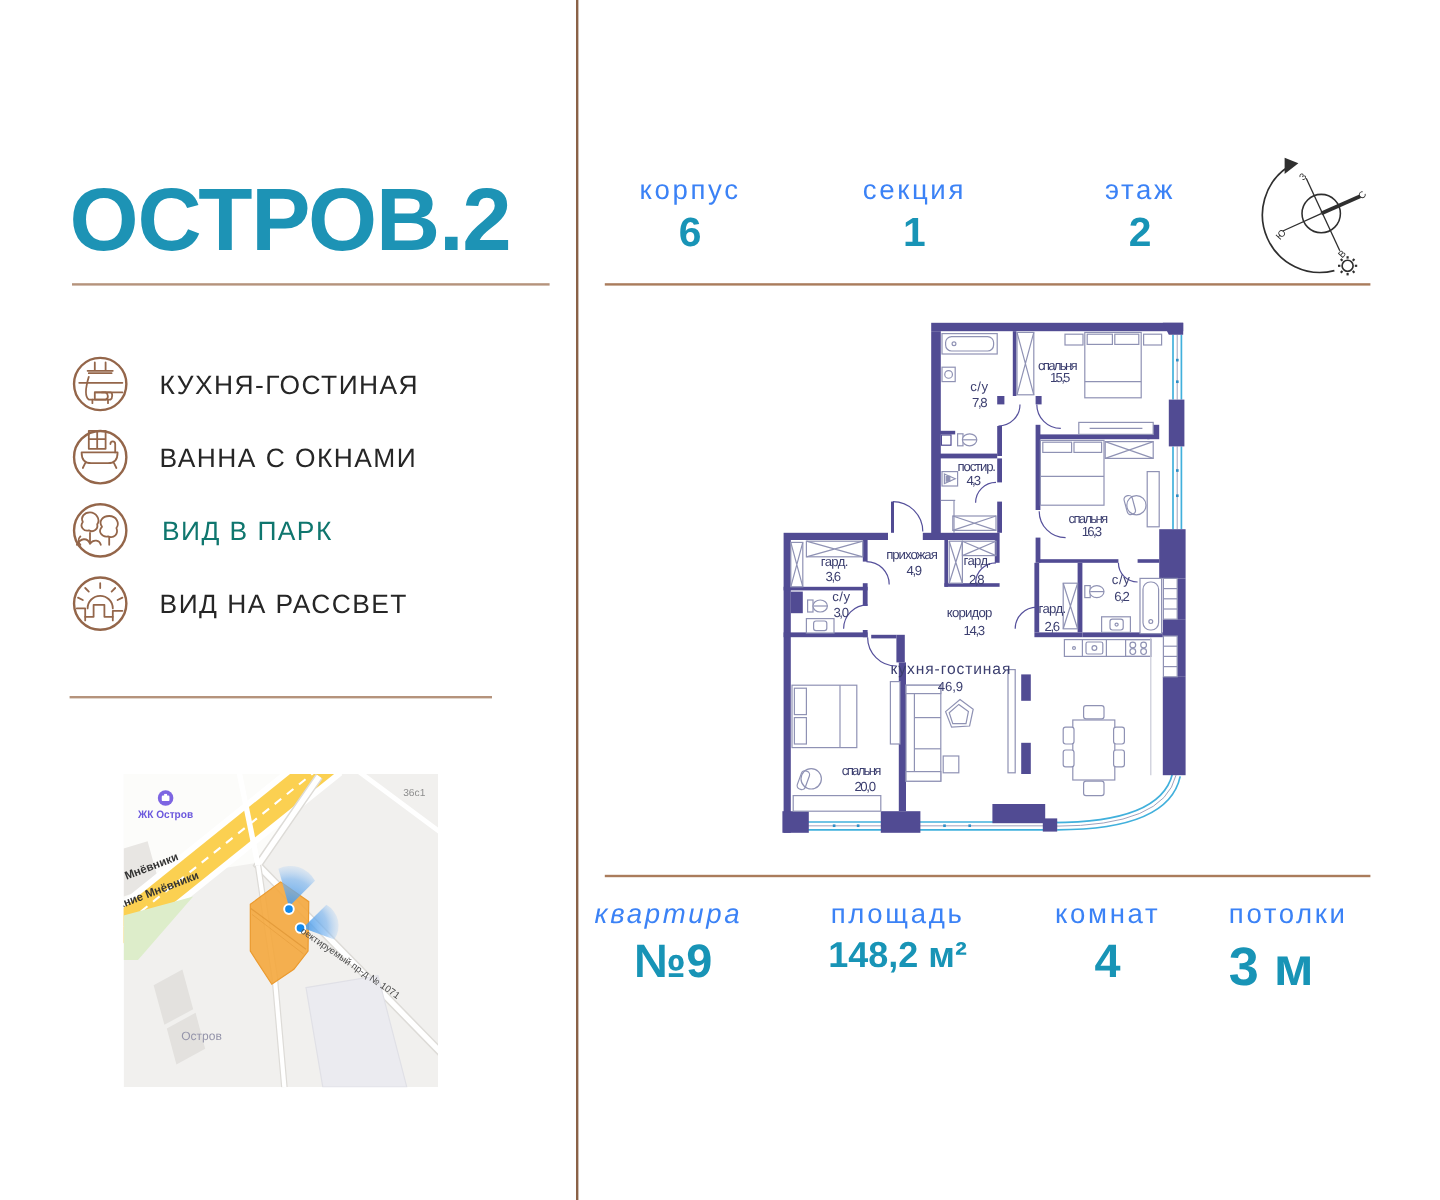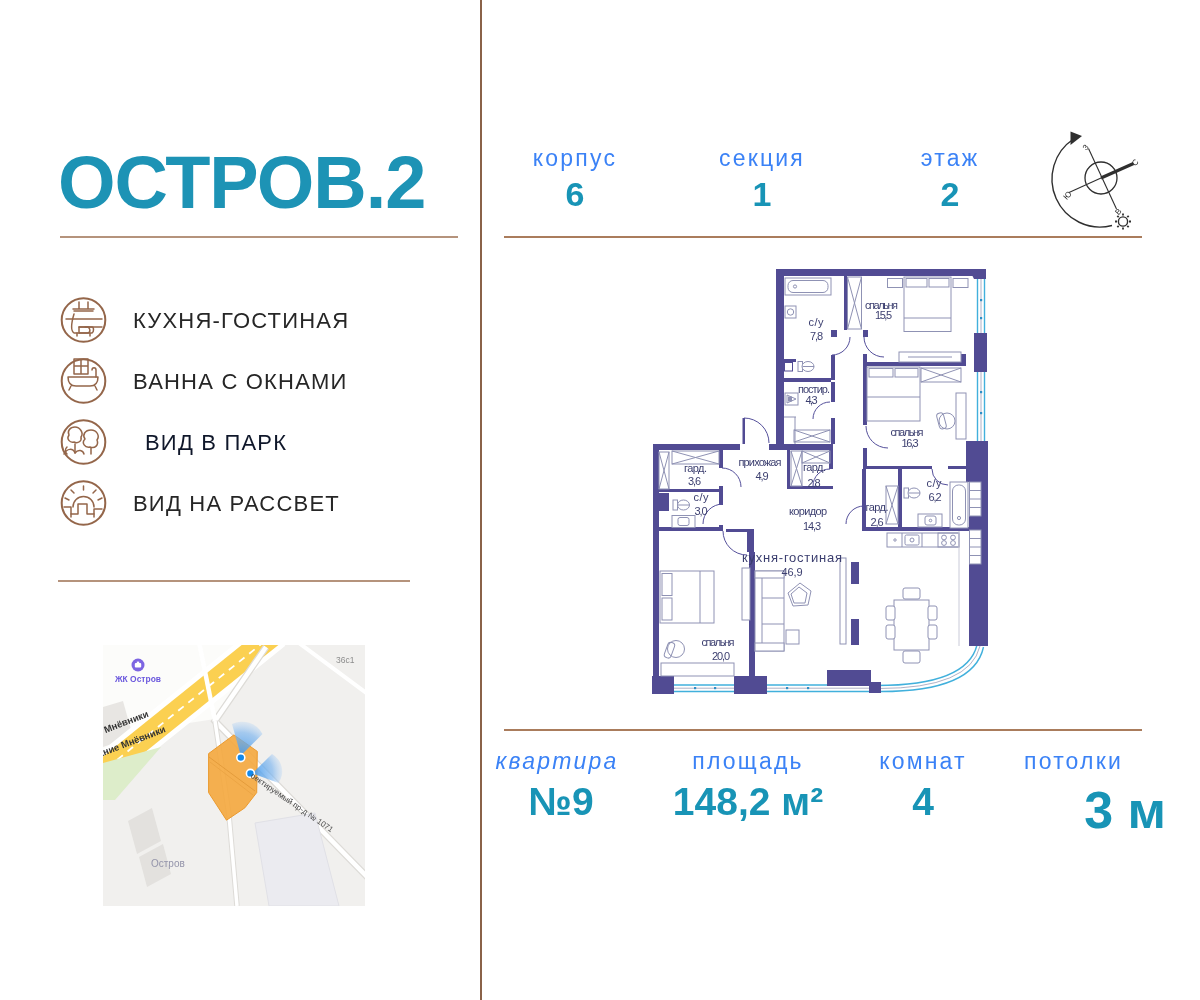--- a/index.html
+++ b/index.html
@@ -43,21 +43,21 @@
   <path d="M83.5,490 v-4 M74,493 l-3,-3 M93,493 l3,-3 M69,500 l-4,-2 M98,500 l4,-2"></path>
   <path d="M64,507 h7 v7 h7 v-10 h9 v10 h7 v-5 h8"></path>
   <path d="M71,514 v3 M94,514 v3"></path>
 </g>
 </svg>
 
 <div class="abs" style="left:133px;top:308px;font-size:22px;letter-spacing:1.2px;color:#262626;">КУХНЯ-ГОСТИНАЯ</div>
 
 <div class="abs" style="left:133px;top:369px;font-size:22px;letter-spacing:1.2px;color:#262626;">ВАННА С ОКНАМИ</div>
 
-<div class="abs" style="left:145px;top:430px;font-size:22px;letter-spacing:1.2px;color:#0f172a;">ВИД В ПАРК</div>
+<div class="abs" style="left:135px;top:430px;font-size:22px;letter-spacing:1.2px;color:#0f766e;">ВИД В ПАРК</div>
 
 <div class="abs" style="left:133px;top:491px;font-size:22px;letter-spacing:1.2px;color:#262626;">ВИД НА РАССВЕТ</div>
 
 <div class="abs" style="left:58px;top:580px;width:352px;height:2px;background:#b5937c;"></div>
 
 <svg class="abs" style="left:103px;top:645px;" width="262" height="261" viewBox="0 0 262 261">
 
   <rect x="0" y="0" width="262" height="261" fill="#f1f0ee"></rect>
 
   <polygon points="0,0 156,0 112,74 60,82 0,108" fill="#fcfcfa"></polygon>
@@ -525,21 +525,21 @@
 </svg>
 
 <div class="abs" style="left:504px;top:729px;width:638px;height:2px;background:#aa7c5c;"></div>
 
 <div class="abs lbl" style="left:486px;top:748px;width:142px;text-align:center;font-style:italic;">квартира</div>
 
 <div class="abs val" style="left:490px;top:780px;width:142px;text-align:center;font-size:39px;">№9</div>
 
 <div class="abs lbl" style="left:663px;top:748px;width:170px;text-align:center;">площадь</div>
 
-<div class="abs val" style="left:663px;top:780px;width:170px;text-align:center;font-size:39px;">148,2 м²</div>
+<div class="abs val" style="left:663px;top:780px;width:170px;text-align:center;font-size:30px;">148,2 м²</div>
 
 <div class="abs lbl" style="left:852px;top:748px;width:142px;text-align:center;">комнат</div>
 
 <div class="abs val" style="left:852px;top:780px;width:142px;text-align:center;font-size:39px;">4</div>
 
 <div class="abs lbl" style="left:1024px;top:748px;width:142px;text-align:left;">потолки</div>
 
-<div class="abs val" style="left:1024px;top:780px;width:142px;text-align:right;font-size:52px;">3 м</div>
+<div class="abs val" style="left:1024px;top:780px;width:142px;text-align:left;font-size:45px;">3 м</div>
 
 </body></html>

